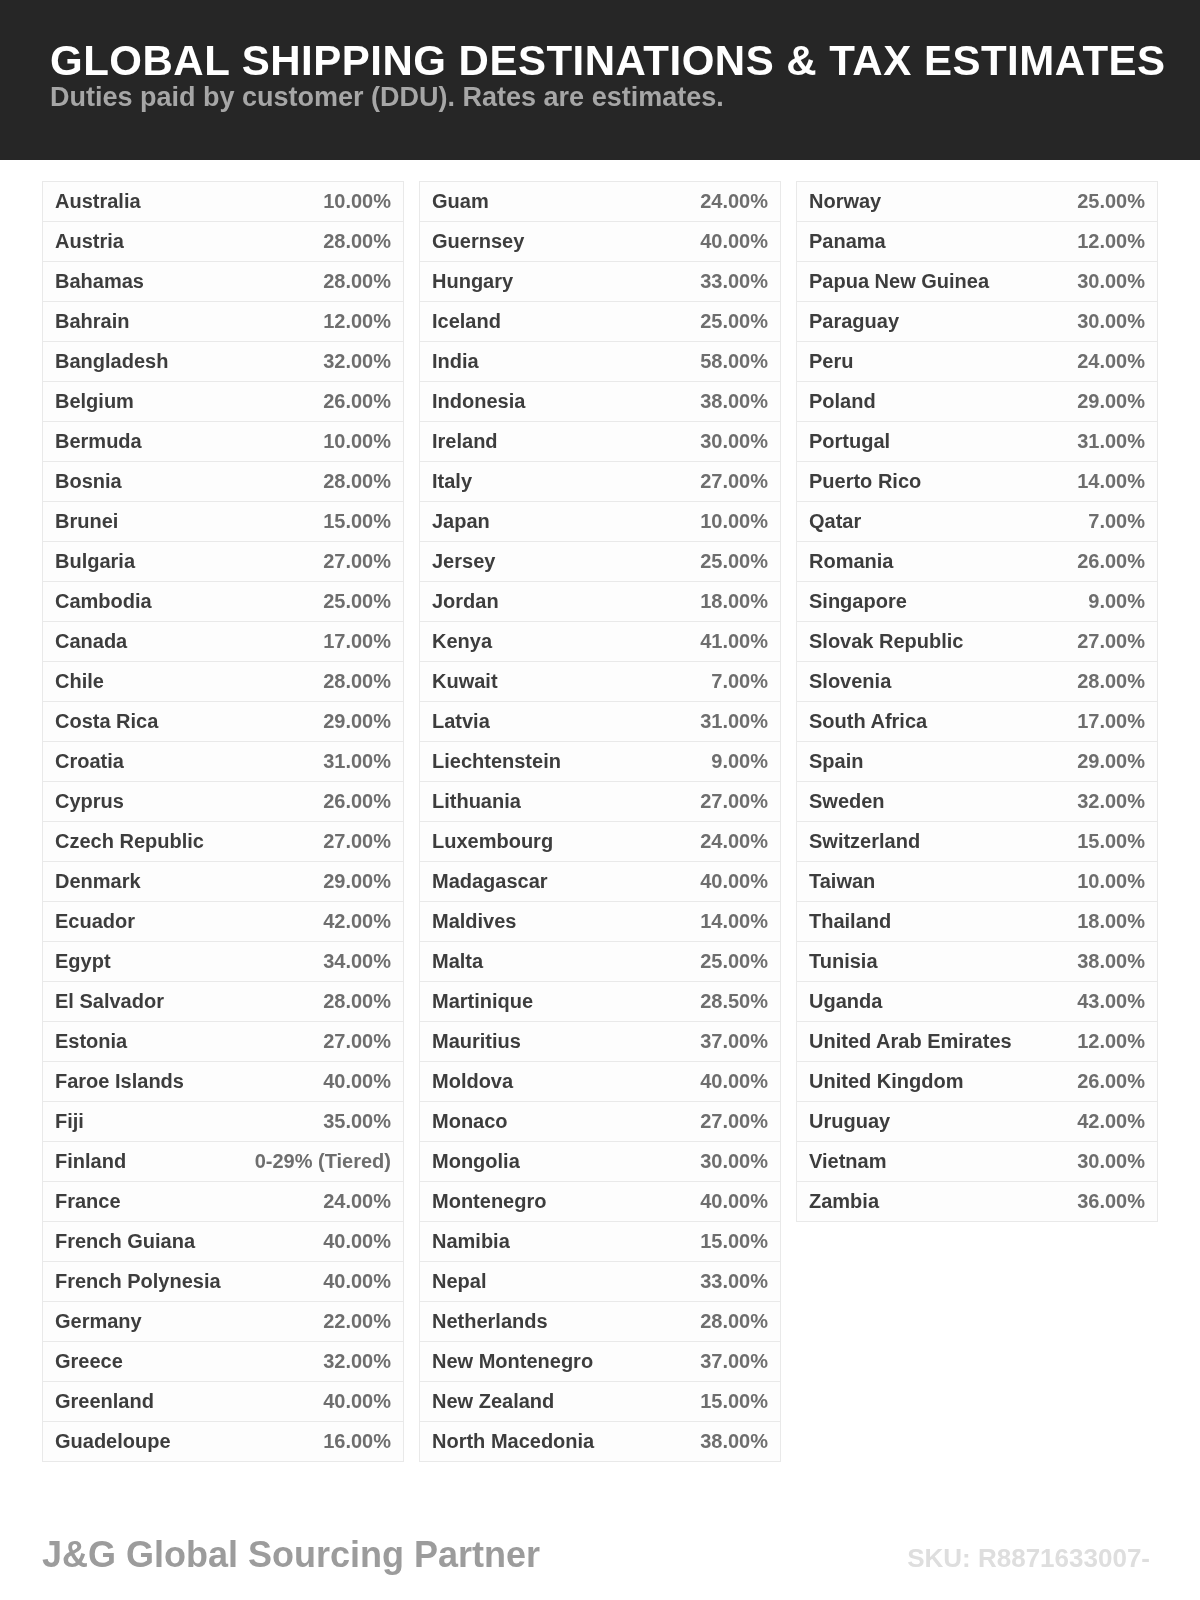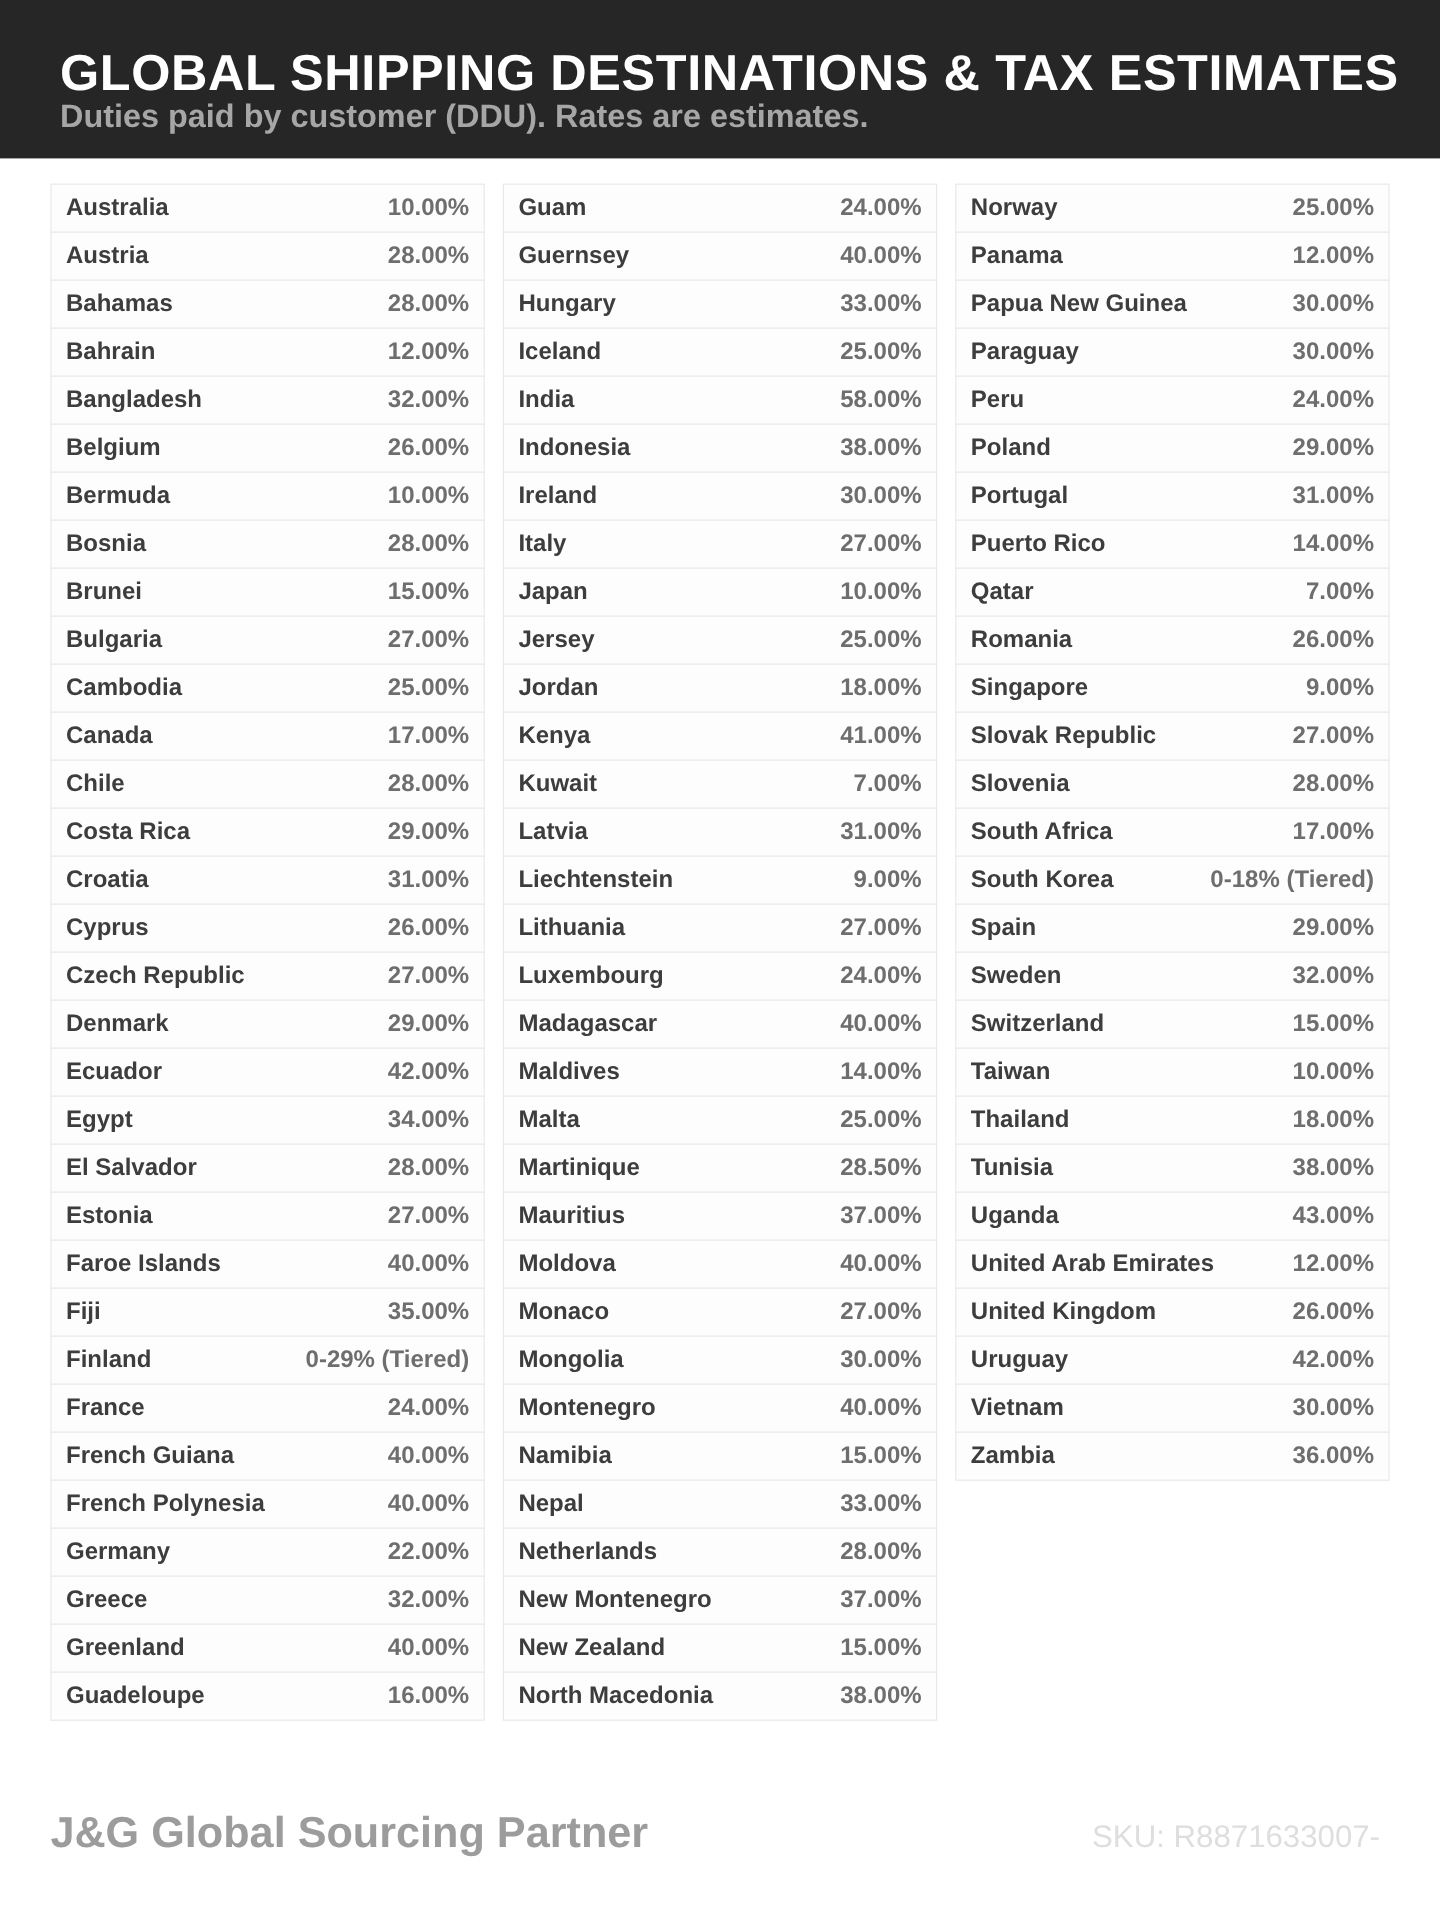--- a/index.html
+++ b/index.html
@@ -6,21 +6,21 @@
   body {
     width: 1200px;
     height: 1600px;
     background: #ffffff;
     font-family: "Liberation Sans", sans-serif;
     overflow: hidden;
     position: relative;
   }
   .header {
     background: #262626;
-    height: 132px;
+    height: 160px;
     box-sizing: border-box;
     padding: 40px 40px 0 50px;
   }
   .header .title {
     color: #ffffff;
     font-size: 42px;
     font-weight: bold;
     line-height: 1.0;
     letter-spacing: 0.5px;
     white-space: nowrap;
@@ -71,21 +71,21 @@
   }
   .brand {
     color: #9c9c9c;
     font-size: 36px;
     font-weight: bold;
     white-space: nowrap;
   }
   .sku {
     color: #dedede;
     font-size: 26px;
-    font-weight: normal;
+    font-weight: bold;
     white-space: nowrap;
   }
 </style>
 </head>
 <body>
 
 <div class="header">
   <div class="title">GLOBAL SHIPPING DESTINATIONS &amp; TAX ESTIMATES</div>
   <div class="subtitle">Duties paid by customer (DDU). Rates are estimates.</div>
 </div>
@@ -402,24 +402,20 @@
       </div>
       <div class="row">
         <span class="country">Slovenia</span>
         <span class="rate">28.00%</span>
       </div>
       <div class="row">
         <span class="country">South Africa</span>
         <span class="rate">17.00%</span>
       </div>
       <div class="row">
-        <span class="country">South Korea</span>
-        <span class="rate">0-18% (Tiered)</span>
-      </div>
-      <div class="row">
         <span class="country">Spain</span>
         <span class="rate">29.00%</span>
       </div>
       <div class="row">
         <span class="country">Sweden</span>
         <span class="rate">32.00%</span>
       </div>
       <div class="row">
         <span class="country">Switzerland</span>
         <span class="rate">15.00%</span>

